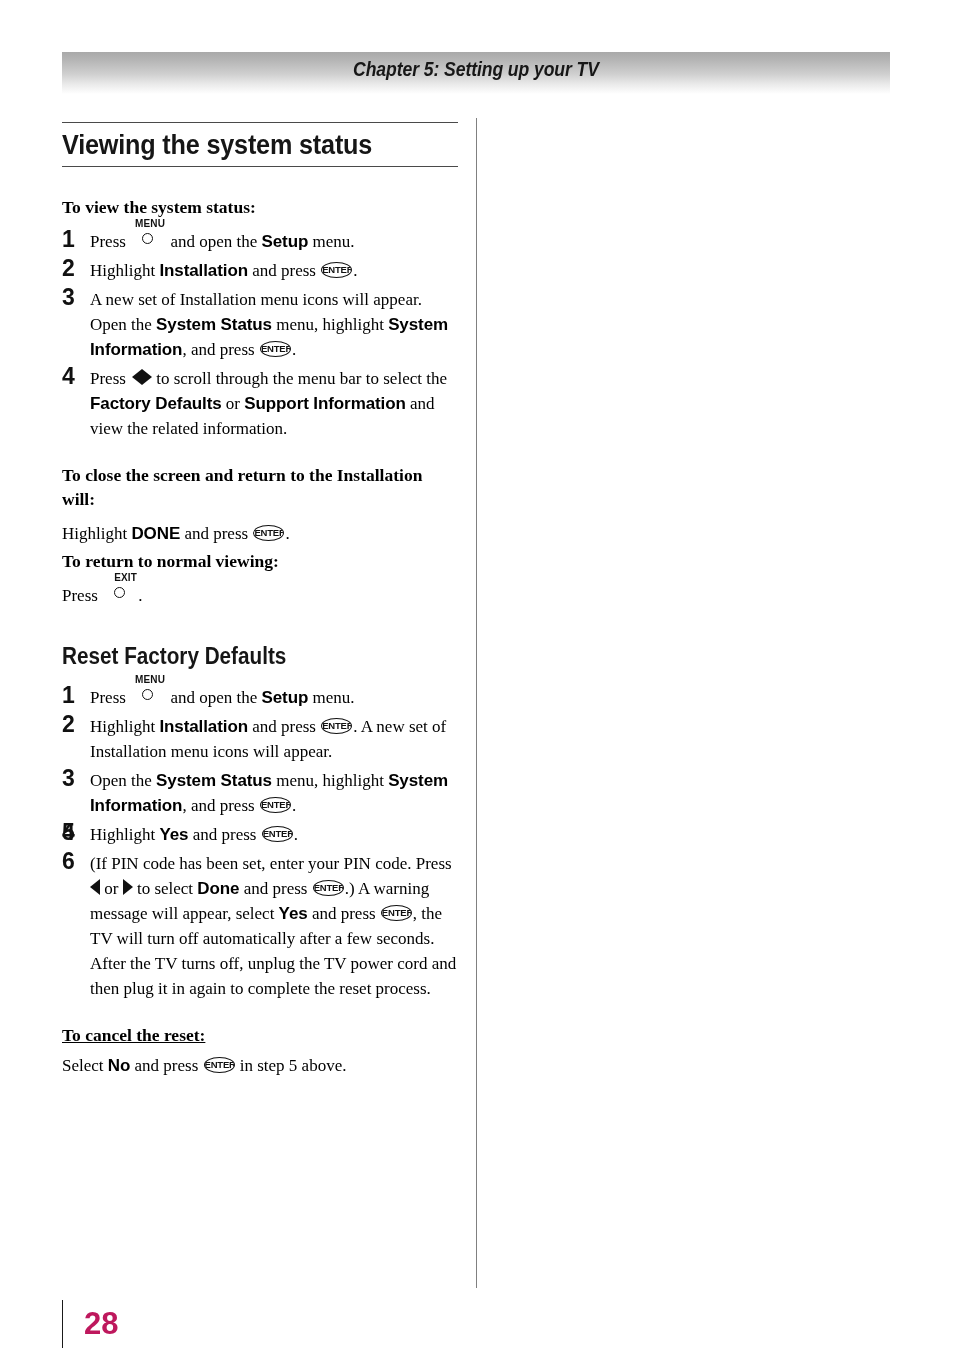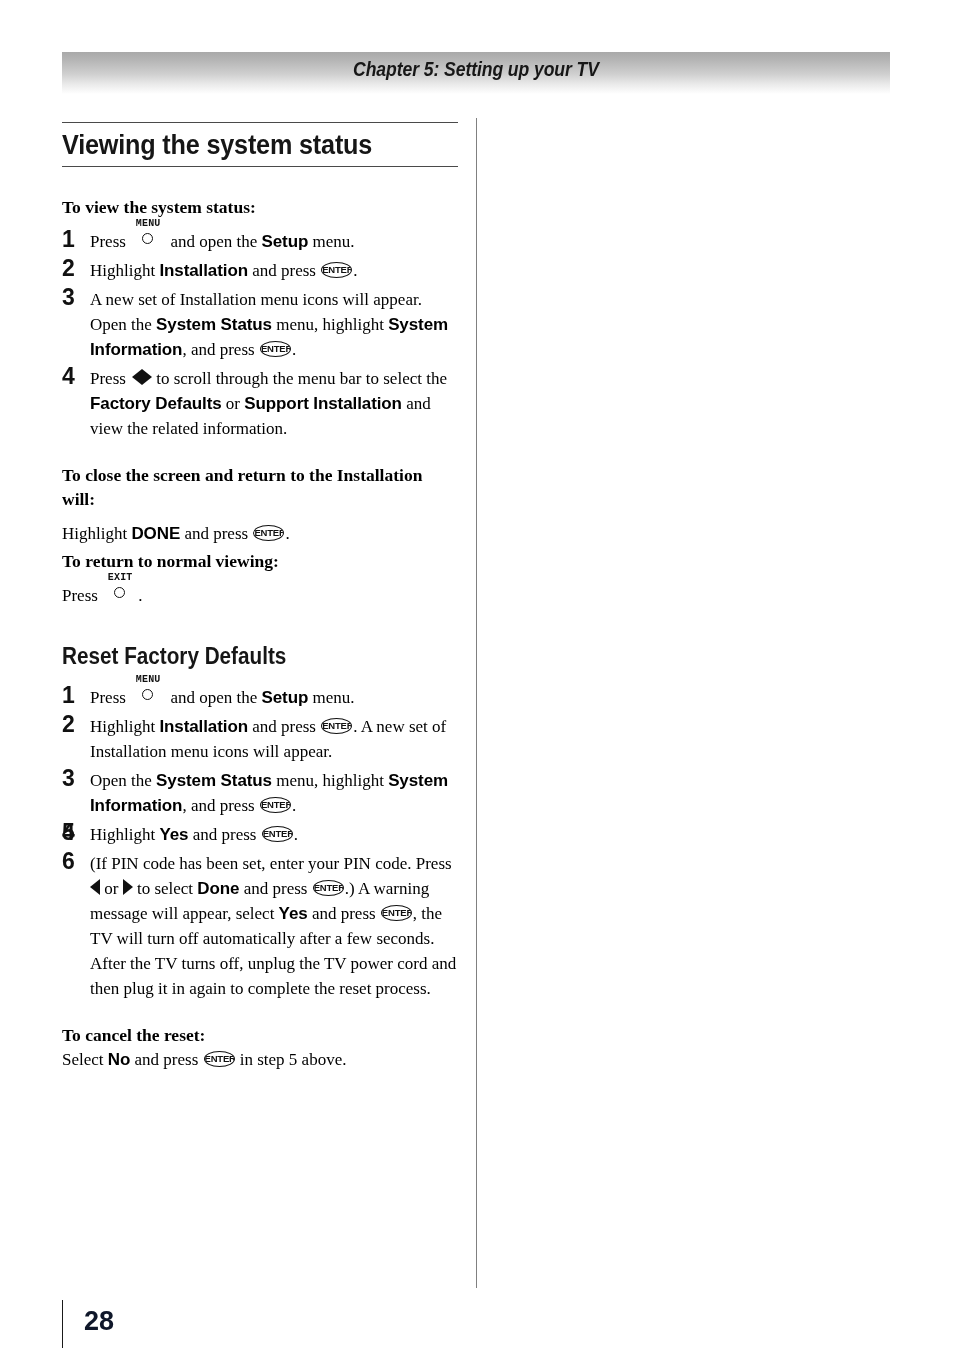--- a/index.html
+++ b/index.html
@@ -102,21 +102,21 @@
   }
 
   
   .lead {
     font-family: "Liberation Serif", serif;
     font-weight: bold;
     font-size: 17.5px;
     line-height: 24px;
     margin: 0 0 10px 0;
   }
-  .lead.tight { margin-bottom: 0; }
+  .lead.tight { margin-bottom: 6px; text-decoration: underline; }
   .gap-top { margin-top: 22px; }
 
   .para {
     font-size: 17px;
     line-height: 26px;
     margin: 0 0 2px 0;
   }
 
   
   ol.steps {
@@ -159,22 +159,22 @@
     width: 34px;
     height: 16px;
     vertical-align: baseline;
     margin: 0 1px;
   }
   .key-round .klabel {
     position: absolute;
     left: 0;
     top: -12px;
     width: 34px;
-    text-align: center;
-    font-family: Liberation Mono, monospace;
+    text-align: right;
+    font-family: Liberation Sans, sans-serif;
     font-weight: bold;
     font-size: 10px;
     letter-spacing: 0.2px;
     line-height: 10px;
     color: #111;
   }
   .key-round .kcircle {
     position: absolute;
     left: 11px;
     top: 2px;
@@ -227,23 +227,23 @@
   }
   .arrow-pair .arrow-left { margin-right: 0px; }
 
   
   .page-num {
     position: absolute;
     left: 84px;
     top: 1306px;
     font-family: "Liberation Sans Narrow", "Liberation Sans", sans-serif;
     font-weight: bold;
-    font-size: 27px;
-    font-stretch: condensed;
-    color: #0f172a;
+    font-size: 31px;
+    font-stretch: condensed;
+    color: #be185d;
   }
 </style>
 </head>
 <body>
 
 <div class="chapter-bar">
   <div class="chapter-title">Chapter 5: Setting up your TV</div>
 </div>
 
 <div class="col-divider"></div>
@@ -254,21 +254,21 @@
     <div class="sec-head-wrap">
       <div class="sec-head">Viewing the system status</div>
     </div>
 
     <p class="lead">To view the system status:</p>
 
     <ol class="steps">
         <li><span class="step-num">1</span><span>Press <span class="key-round"><span class="klabel">MENU</span><span class="kcircle"></span></span> and open the <span class="ui">Setup</span> menu.</span></li>
         <li><span class="step-num">2</span><span>Highlight <span class="ui">Installation</span> and press <span class="key-enter">ENTER</span>.</span></li>
         <li><span class="step-num">3</span><span>A new set of Installation menu icons will appear. Open the <span class="ui">System Status</span> menu, highlight <span class="ui">System Information</span>, and press <span class="key-enter">ENTER</span>.</span></li>
-        <li><span class="step-num">4</span><span>Press <span class="arrow-pair"><span class="arrow arrow-left"></span><span class="arrow arrow-right"></span></span>to scroll through the menu bar to select the <span class="ui">Factory Defaults</span> or <span class="ui">Support Installation</span> and view the related information.</span></li>
+        <li><span class="step-num">4</span><span>Press <span class="arrow-pair"><span class="arrow arrow-left"></span><span class="arrow arrow-right"></span></span>to scroll through the menu bar to select the <span class="ui">Factory Defaults</span> or <span class="ui">Support Information</span> and view the related information.</span></li>
       </ol>
 
     <p class="lead gap-top">To close the screen and return to the Installation will:</p>
     <p class="para">Highlight <span class="ui">DONE</span> and press <span class="key-enter">ENTER</span>.</p>
 
     <p class="lead">To return to normal viewing:</p>
     <p class="para">Press <span class="key-round"><span class="klabel">EXIT</span><span class="kcircle"></span></span>.</p>
   </div>
 
   <div>

